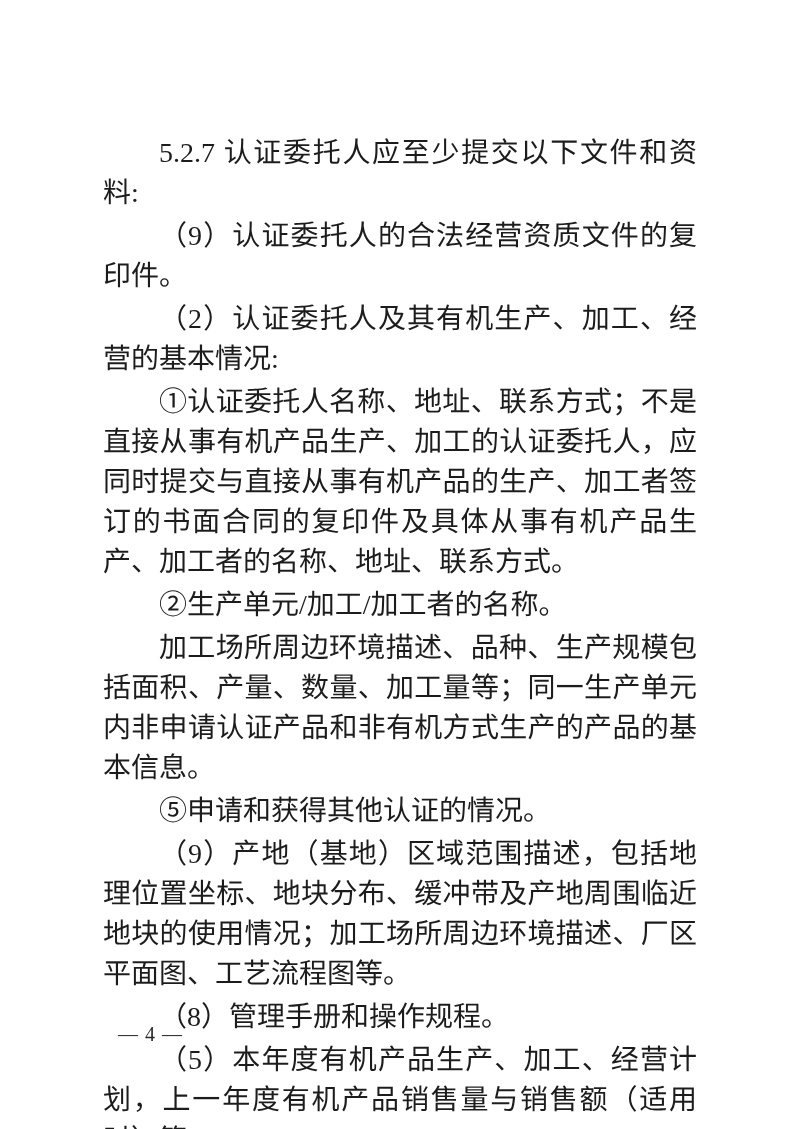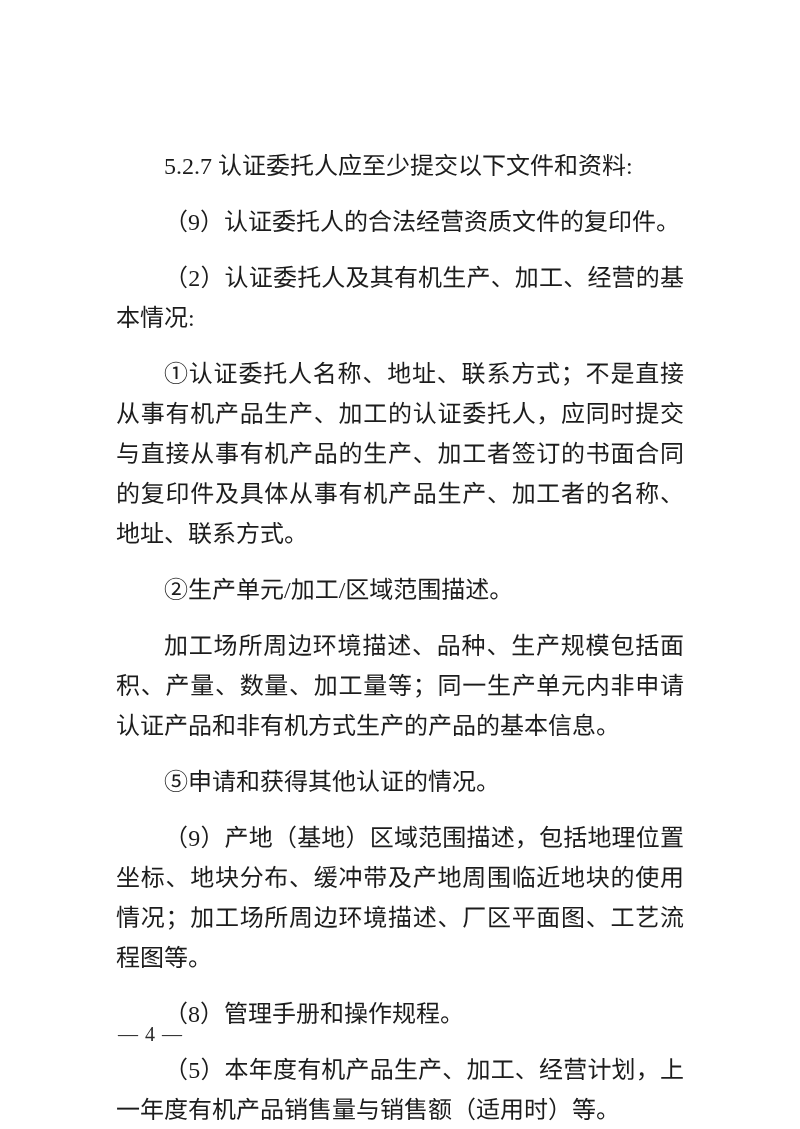--- a/index.html
+++ b/index.html
@@ -17,23 +17,23 @@
     font-family: "Liberation Serif", "DejaVu Serif", serif;
     color: #1c1c1c;
   }
   .content {
     position: absolute;
     left: 100px;
     top: 130px;
     width: 600px;
   }
   .para {
-    margin: 16px;
+    margin: 3px;
     padding: 0;
-    font-size: 24px;
+    font-size: 28px;
     line-height: 40px;
     text-indent: 2em;
     text-align: justify;
     text-justify: inter-character;
     text-align-last: left;
     word-break: break-all;
     color: #1c1c1c;
   }
   .page-footer {
     position: absolute;
@@ -48,21 +48,21 @@
 </head>
 <body>
 
 <div class="page">
   <div class="content">
 
   <p class="para">5.2.7 认证委托人应至少提交以下文件和资料:</p>
       <p class="para">（9）认证委托人的合法经营资质文件的复印件。</p>
       <p class="para">（2）认证委托人及其有机生产、加工、经营的基本情况:</p>
       <p class="para">①认证委托人名称、地址、联系方式；不是直接从事有机产品生产、加工的认证委托人，应同时提交与直接从事有机产品的生产、加工者签订的书面合同的复印件及具体从事有机产品生产、加工者的名称、地址、联系方式。</p>
-      <p class="para">②生产单元/加工/区域范围描述。</p>
+      <p class="para">②生产单元/加工/加工者的名称。</p>
       <p class="para">加工场所周边环境描述、品种、生产规模包括面积、产量、数量、加工量等；同一生产单元内非申请认证产品和非有机方式生产的产品的基本信息。</p>
       <p class="para">⑤申请和获得其他认证的情况。</p>
       <p class="para">（9）产地（基地）区域范围描述，包括地理位置坐标、地块分布、缓冲带及产地周围临近地块的使用情况；加工场所周边环境描述、厂区平面图、工艺流程图等。</p>
       <p class="para">（8）管理手册和操作规程。</p>
       <p class="para">（5）本年度有机产品生产、加工、经营计划，上一年度有机产品销售量与销售额（适用时）等。</p>
     </div>
   <div class="page-footer">— 4 —</div>
 </div>
 
 </body></html>

